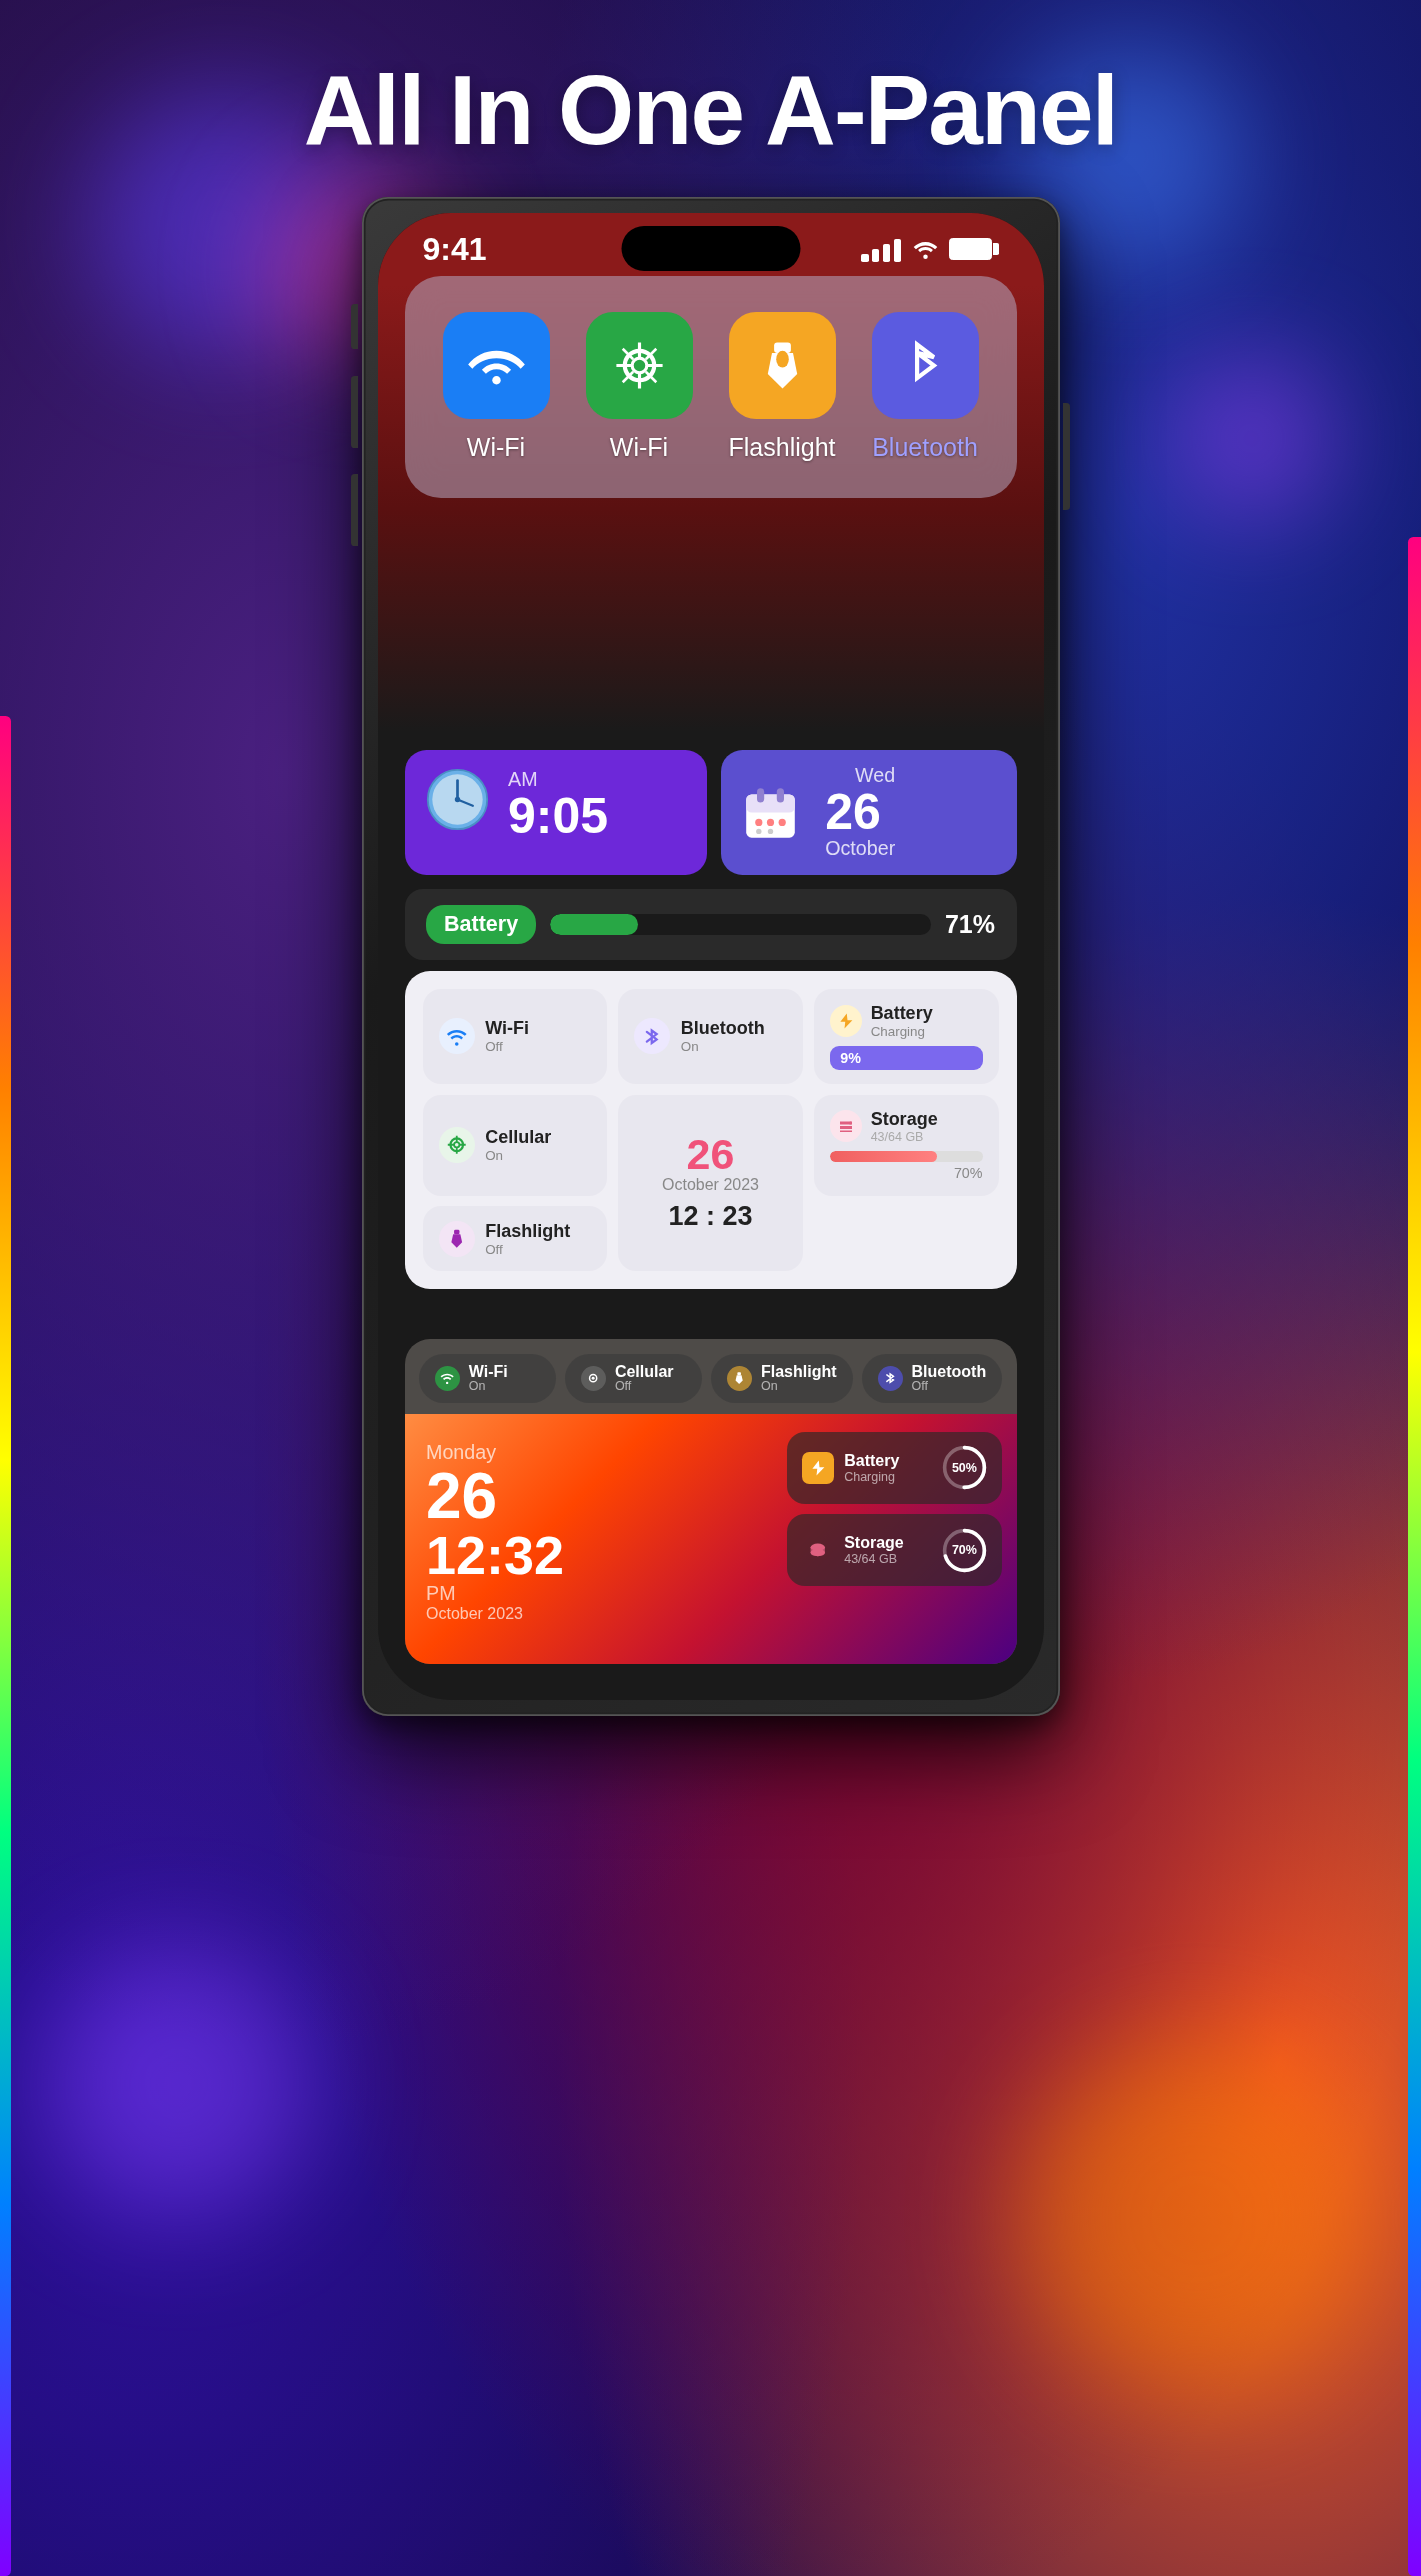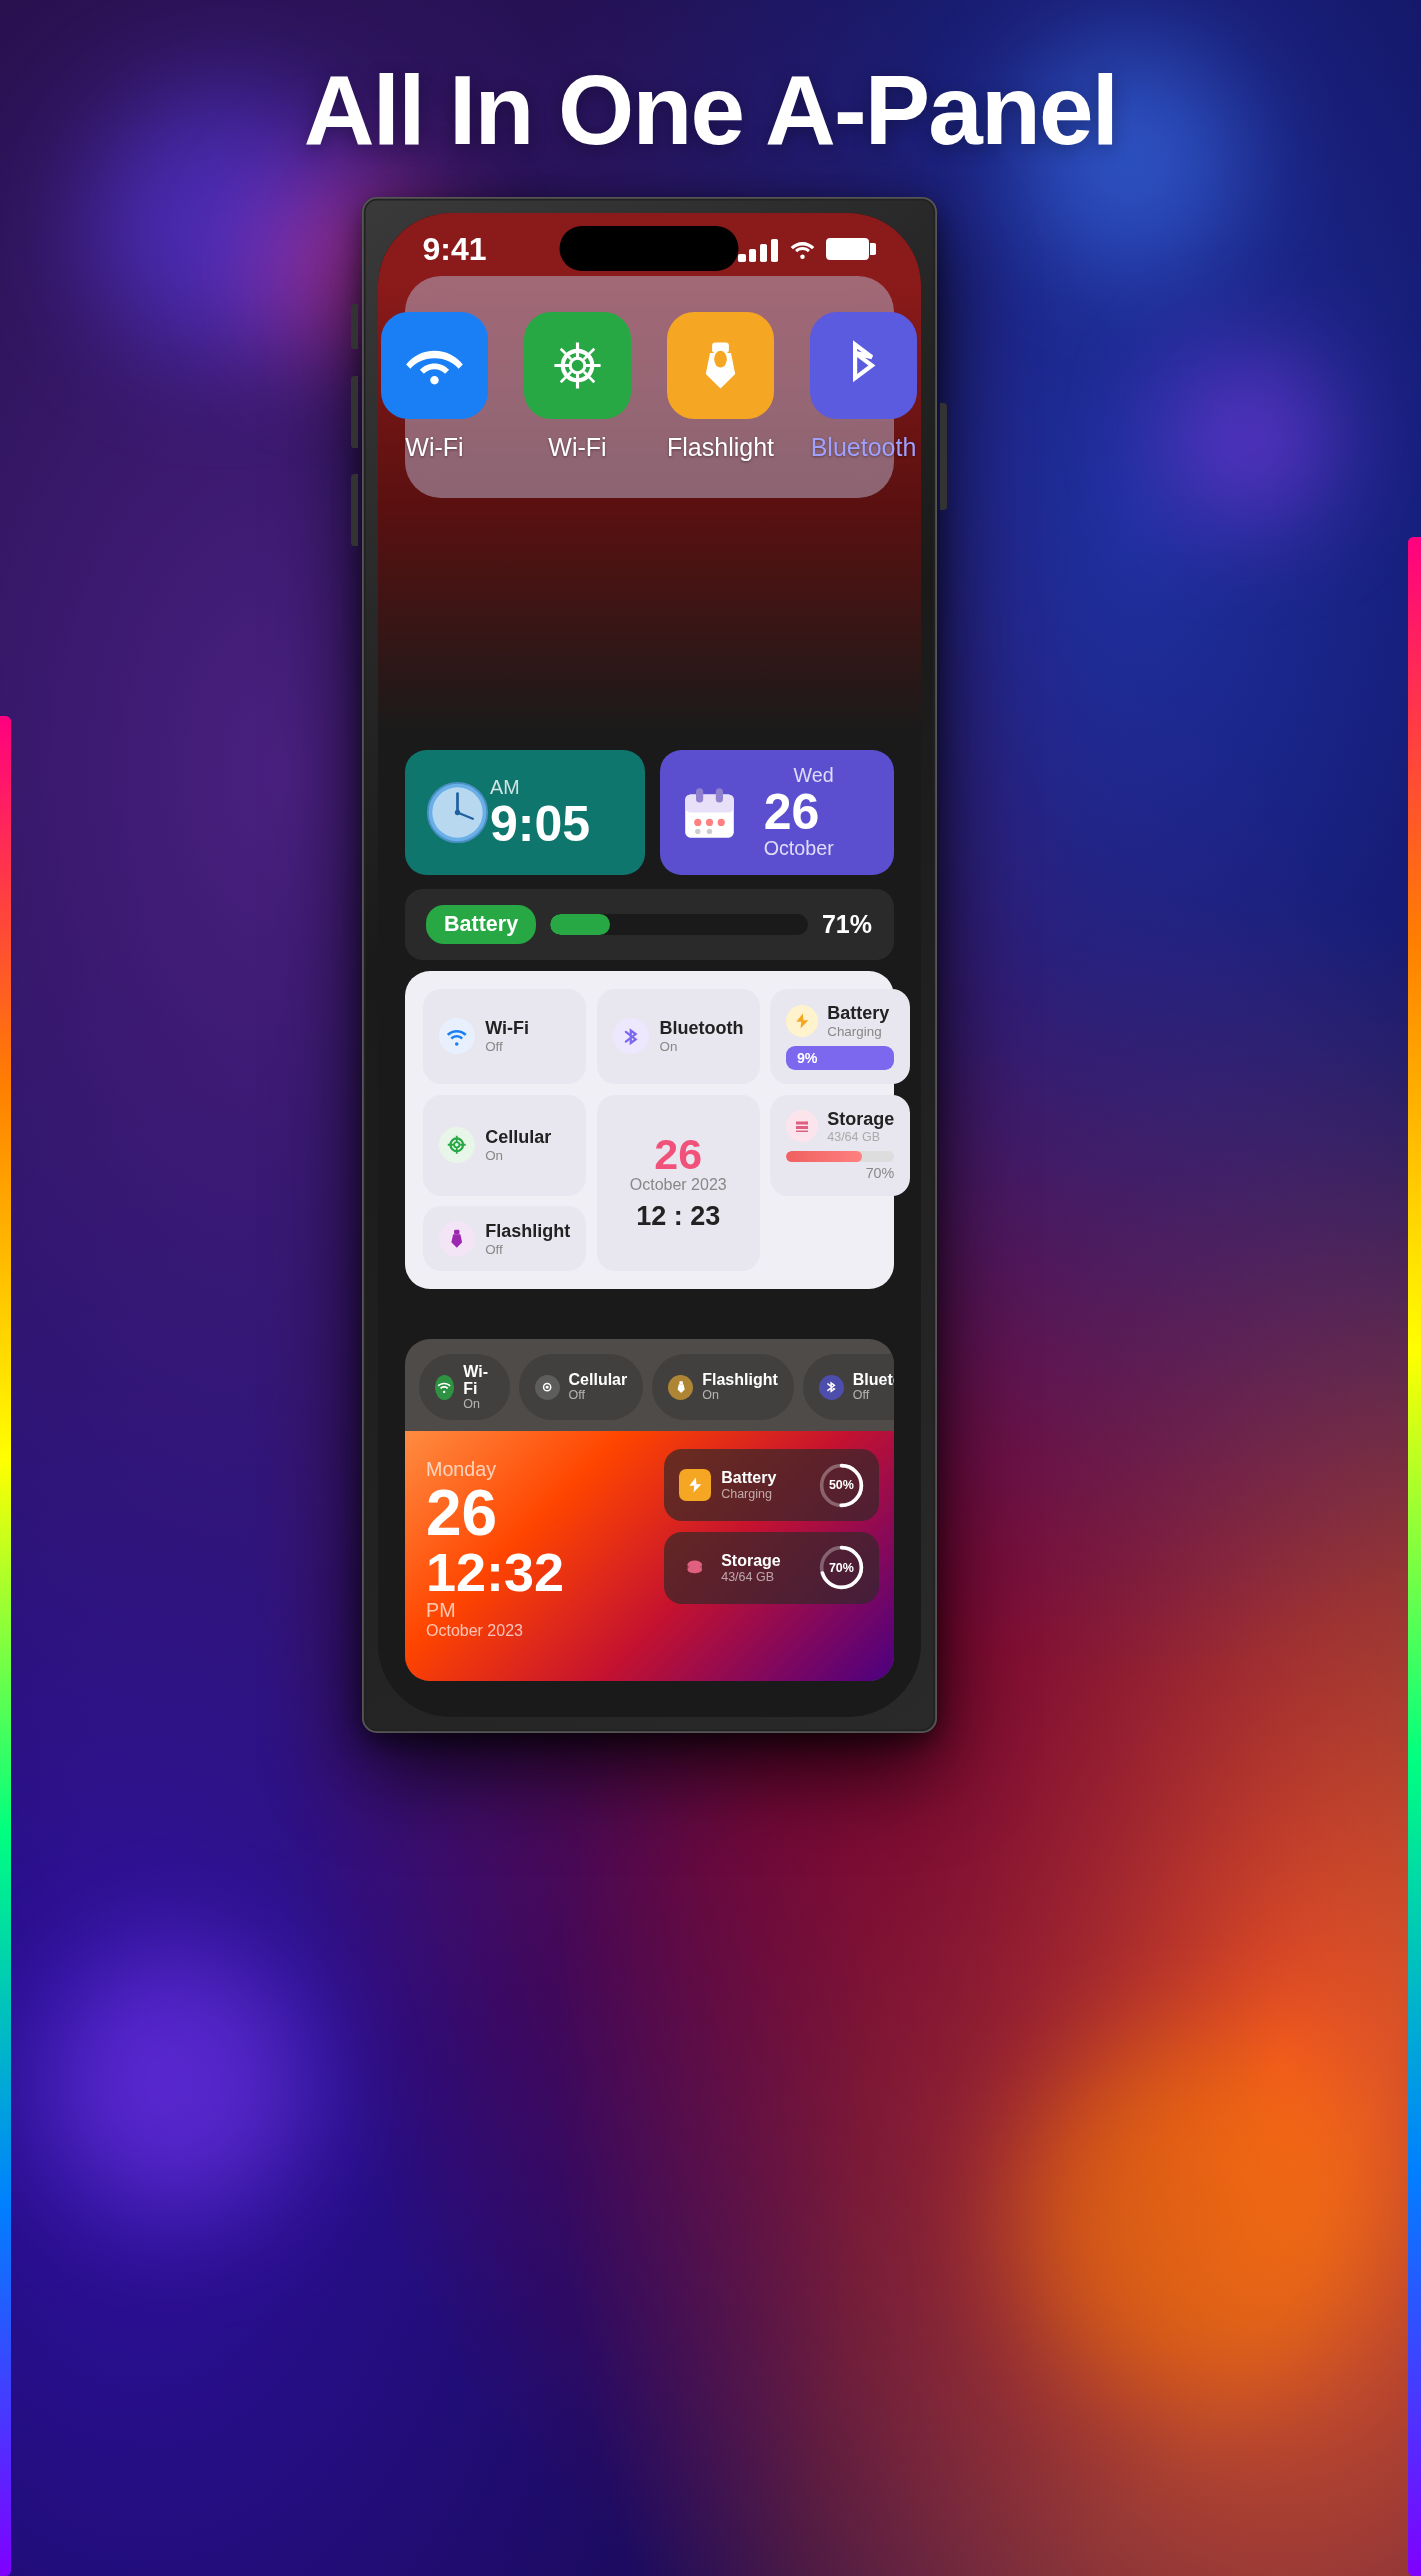--- a/index.html
+++ b/index.html
@@ -59,23 +59,23 @@
       position: absolute;
       top: 197px;
       left: 50%;
       transform: translateX(-50%);
       width: 698px;
       z-index: 5;
     }
 
     .phone-frame {
       position: relative;
-      width: 575px;
+      width: 698px;
       background: linear-gradient(145deg, #3a3a3a 0%, #1a1a1a 40%, #2a2a2a 100%);
-      border-radius: 15px;
+      border-radius: 26px;
       padding: 16px;
       box-shadow:
         inset 0 0 0 1.8px #555,
         inset 0 0 0 3.6px #222,
         0 36px 89px rgba(0,0,0,0.8),
         0 9px 27px rgba(0,0,0,0.5);
     }
 
     .phone-screen {
       background: #1a1a1a;
@@ -220,26 +220,26 @@
 
     
     .widget-row-top {
       display: flex;
       gap: 14.3px;
       margin-bottom: 14.3px;
     }
 
     .time-widget {
       flex: 1;
-      background: #0f766e;
+      background: #6d28d9;
       border-radius: 21.5px;
       padding: 18px 21.5px;
       display: flex;
-      align-items: center;
-      gap: 1px;
+      align-items: flex-start;
+      gap: 19px;
       min-height: 98px;
     }
 
     .clock-icon-img {
       width: 63px;
       height: 63px;
       flex-shrink: 0;
     }
 
     .time-info {

